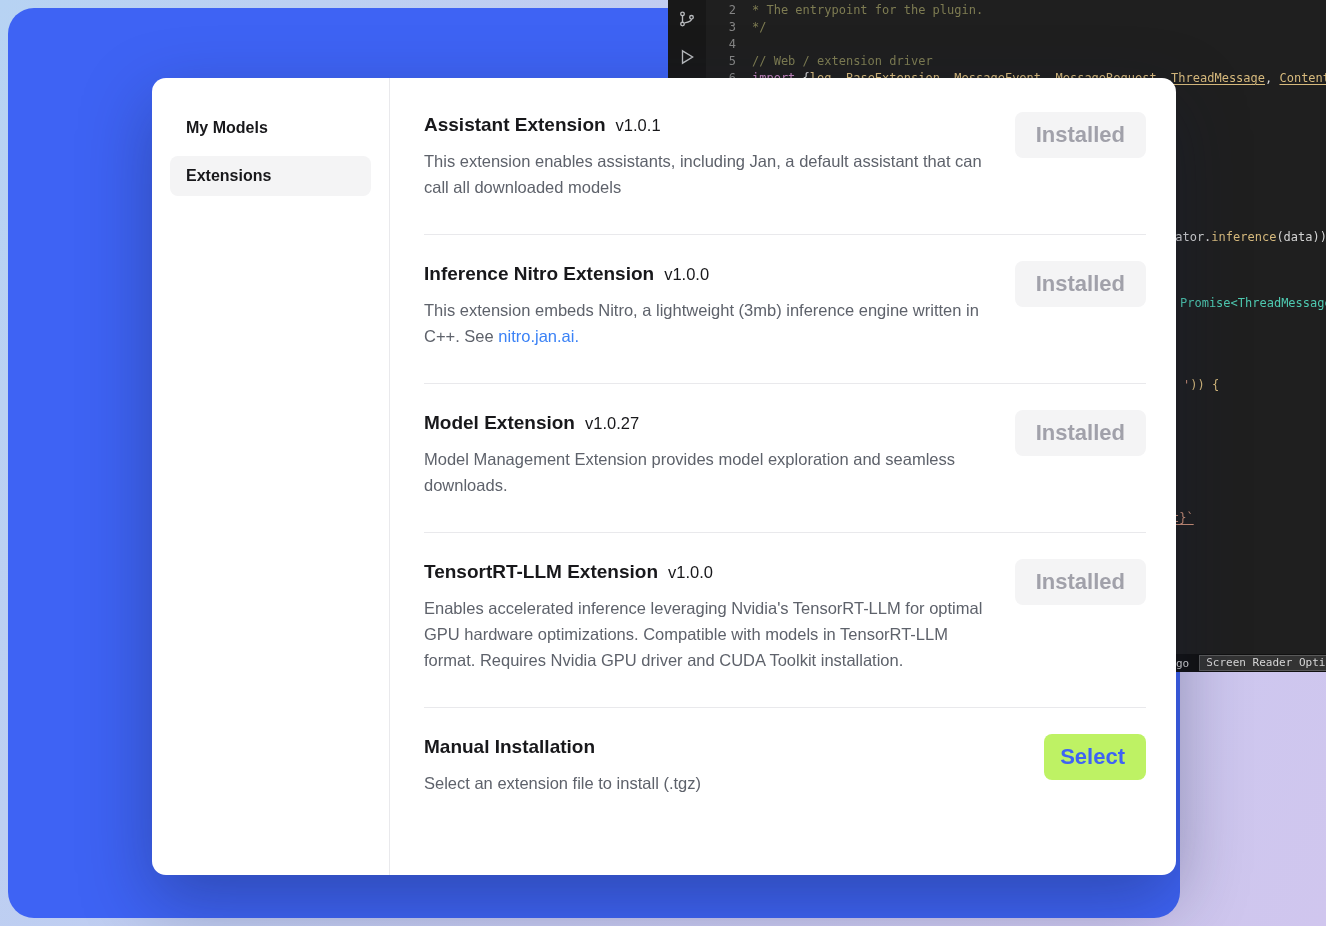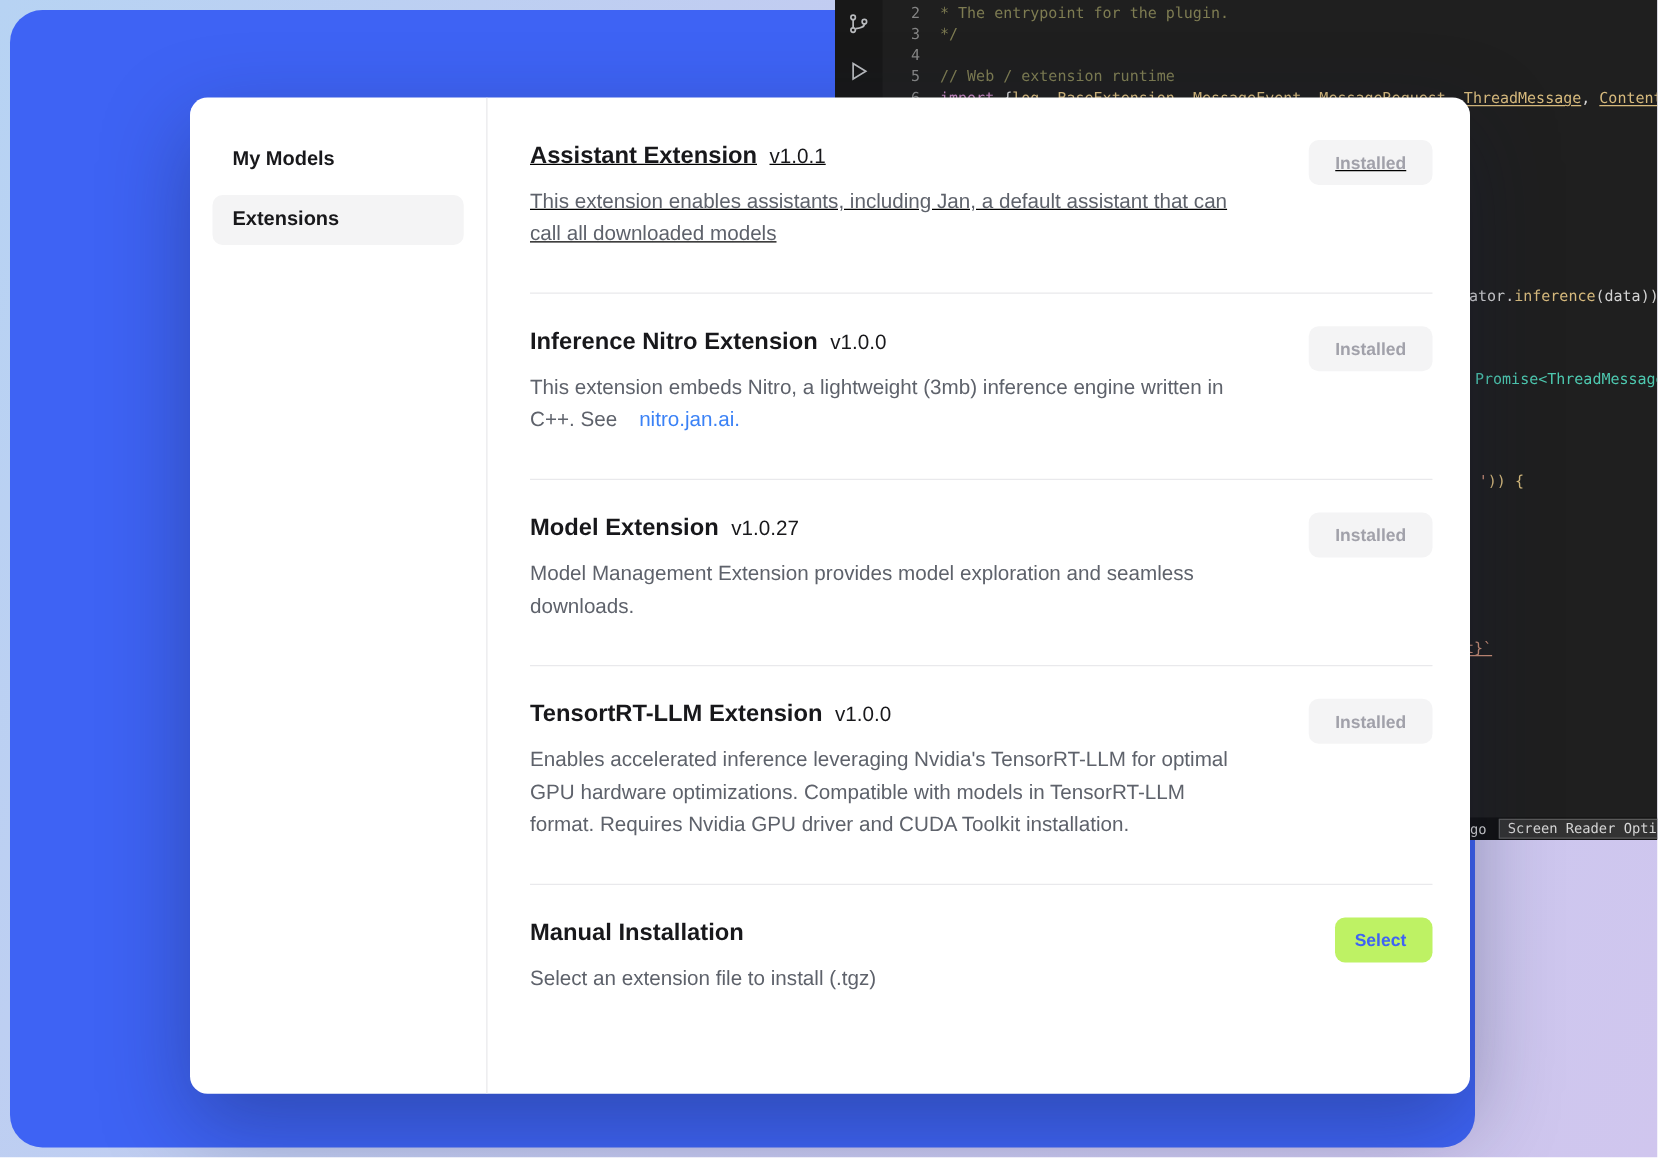--- a/index.html
+++ b/index.html
@@ -35,29 +35,29 @@
   
   .modal{position:absolute;left:152px;top:78px;width:1024px;height:797px;background:#ffffff;
     border-radius:14px;box-shadow:0 25px 70px rgba(20,30,60,.35);display:flex;overflow:hidden;}
   .sidebar{width:238px;flex:none;border-right:1px solid var(--divider,#e9e9ec);padding:30px 18px;box-sizing:border-box;}
   .nav-item{padding:11px 16px;border-radius:8px;font-weight:700;font-size:16px;
     color:var(--text_primary,#18181b);margin-bottom:8px;cursor:pointer;}
   .nav-item.active{background:var(--active_nav_bg,#f4f4f5);}
   .content{flex:1;padding:28px 30px 0 34px;overflow:hidden;}
   .section{display:flex;justify-content:space-between;align-items:flex-start;
     padding:26px 0 34px;border-bottom:1px solid var(--divider,#e9e9ec);}
-  .section.first{padding-top:6px;text-decoration:underline;}
+  .section.first{padding-top:6px;}
   .section.last{border-bottom:none;}
   .sec-left{max-width:578px;}
   .sec-title{font-size:19px;font-weight:700;color:var(--text_primary,#18181b);line-height:26px;}
   .sec-version{font-weight:400;font-size:16.5px;margin-left:10px;color:var(--text_primary,#18181b);}
   .sec-desc{margin-top:10px;font-size:16.5px;line-height:26px;color:var(--text_secondary,#5e626b);}
-  .desc-link{color:var(--link_blue,#3b82f6);text-decoration:none;cursor:pointer;margin-left:13px;}
+  .desc-link{color:var(--link_blue,#3b82f6);text-decoration:none;cursor:pointer;}
   .btn{flex:none;margin-left:20px;background:var(--button_bg,#f4f4f5);color:var(--button_text,#a1a1aa);
-    font-family:inherit;font-size:14px;font-weight:600;padding:10px 21px;border-radius:8px;border:none;cursor:pointer;}
+    font-family:inherit;font-size:22px;font-weight:600;padding:10px 21px;border-radius:8px;border:none;cursor:pointer;}
   .btn.select{color:var(--brand_blue,#3e63f4);background:#bef264;padding-left:16px;}
 </style>
 </head>
 <body>
 
 <div class="canvas">
 
   <div class="blue-panel"></div>
 
   <div class="editor">
@@ -85,21 +85,21 @@
       <div class="code-row">
         <span class="gutter">3</span>
         <span class="tok-comment">*/</span>
       </div>
       <div class="code-row">
         <span class="gutter">4</span>
         <span class="tok-plain"></span>
       </div>
       <div class="code-row">
         <span class="gutter">5</span>
-        <span class="tok-comment">// Web / extension runtime</span>
+        <span class="tok-comment">// Web / extension driver</span>
       </div>
       <div class="code-row">
         <span class="gutter">6</span>
         <span><span class="tok-kw">import</span><span class="tok-plain"> {</span><span class="tok-id u">log</span><span class="tok-plain">, </span><span class="tok-id u">BaseExtension</span><span class="tok-plain">, </span><span class="tok-id u">MessageEvent</span><span class="tok-plain">, </span><span class="tok-id u">MessageRequest</span><span class="tok-plain">, </span><span class="tok-id u">ThreadMessage</span><span class="tok-plain">, </span><span class="tok-id u">ContentType</span></span>
       </div>
     </div>
 
     <div class="frag" style="left:500px;top:230px;"><span class="tok-plain">rator.</span><span class="tok-id">inference</span><span class="tok-plain">(data));</span></div>
     <div class="frag tok-type" style="left:512px;top:296px;">Promise&lt;ThreadMessage&gt;</div>
     <div class="frag" style="left:515px;top:378px;"><span class="tok-str">'</span><span class="tok-id">)) {</span></div>

